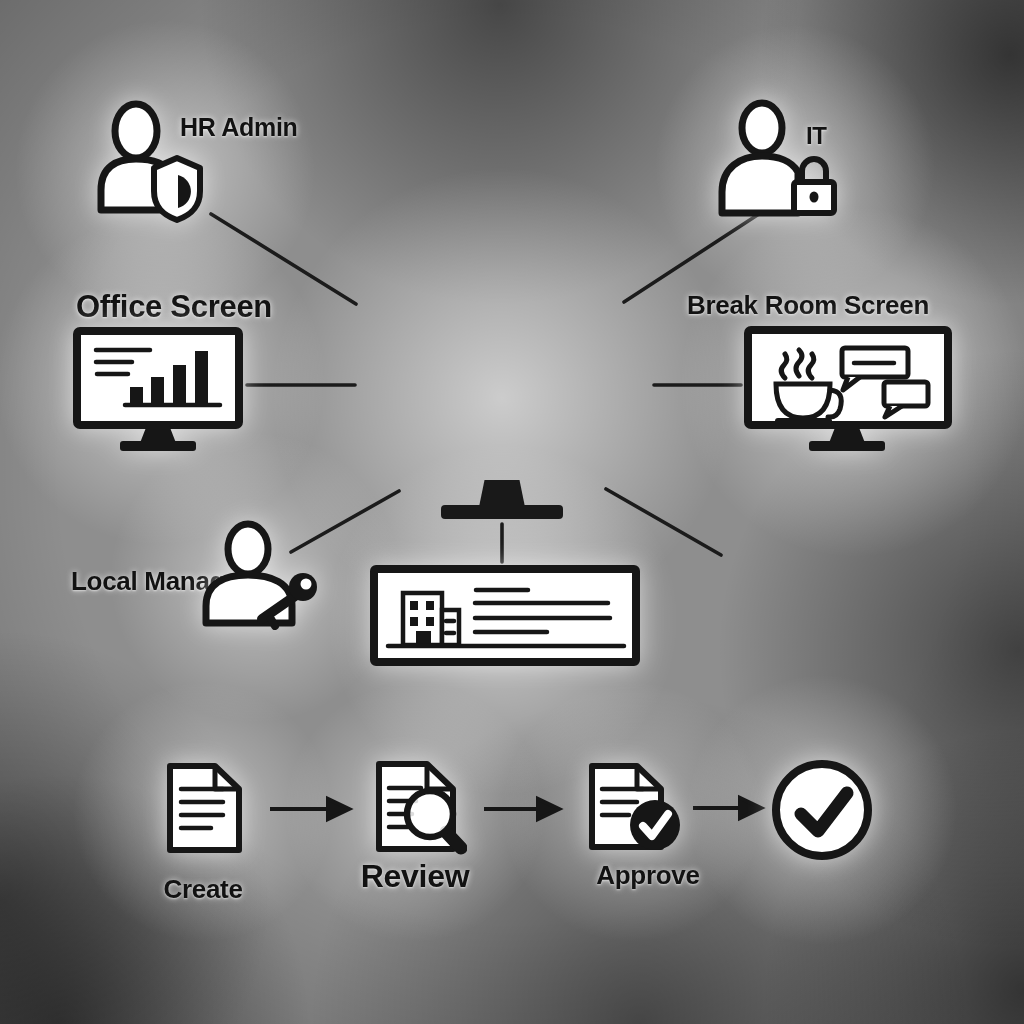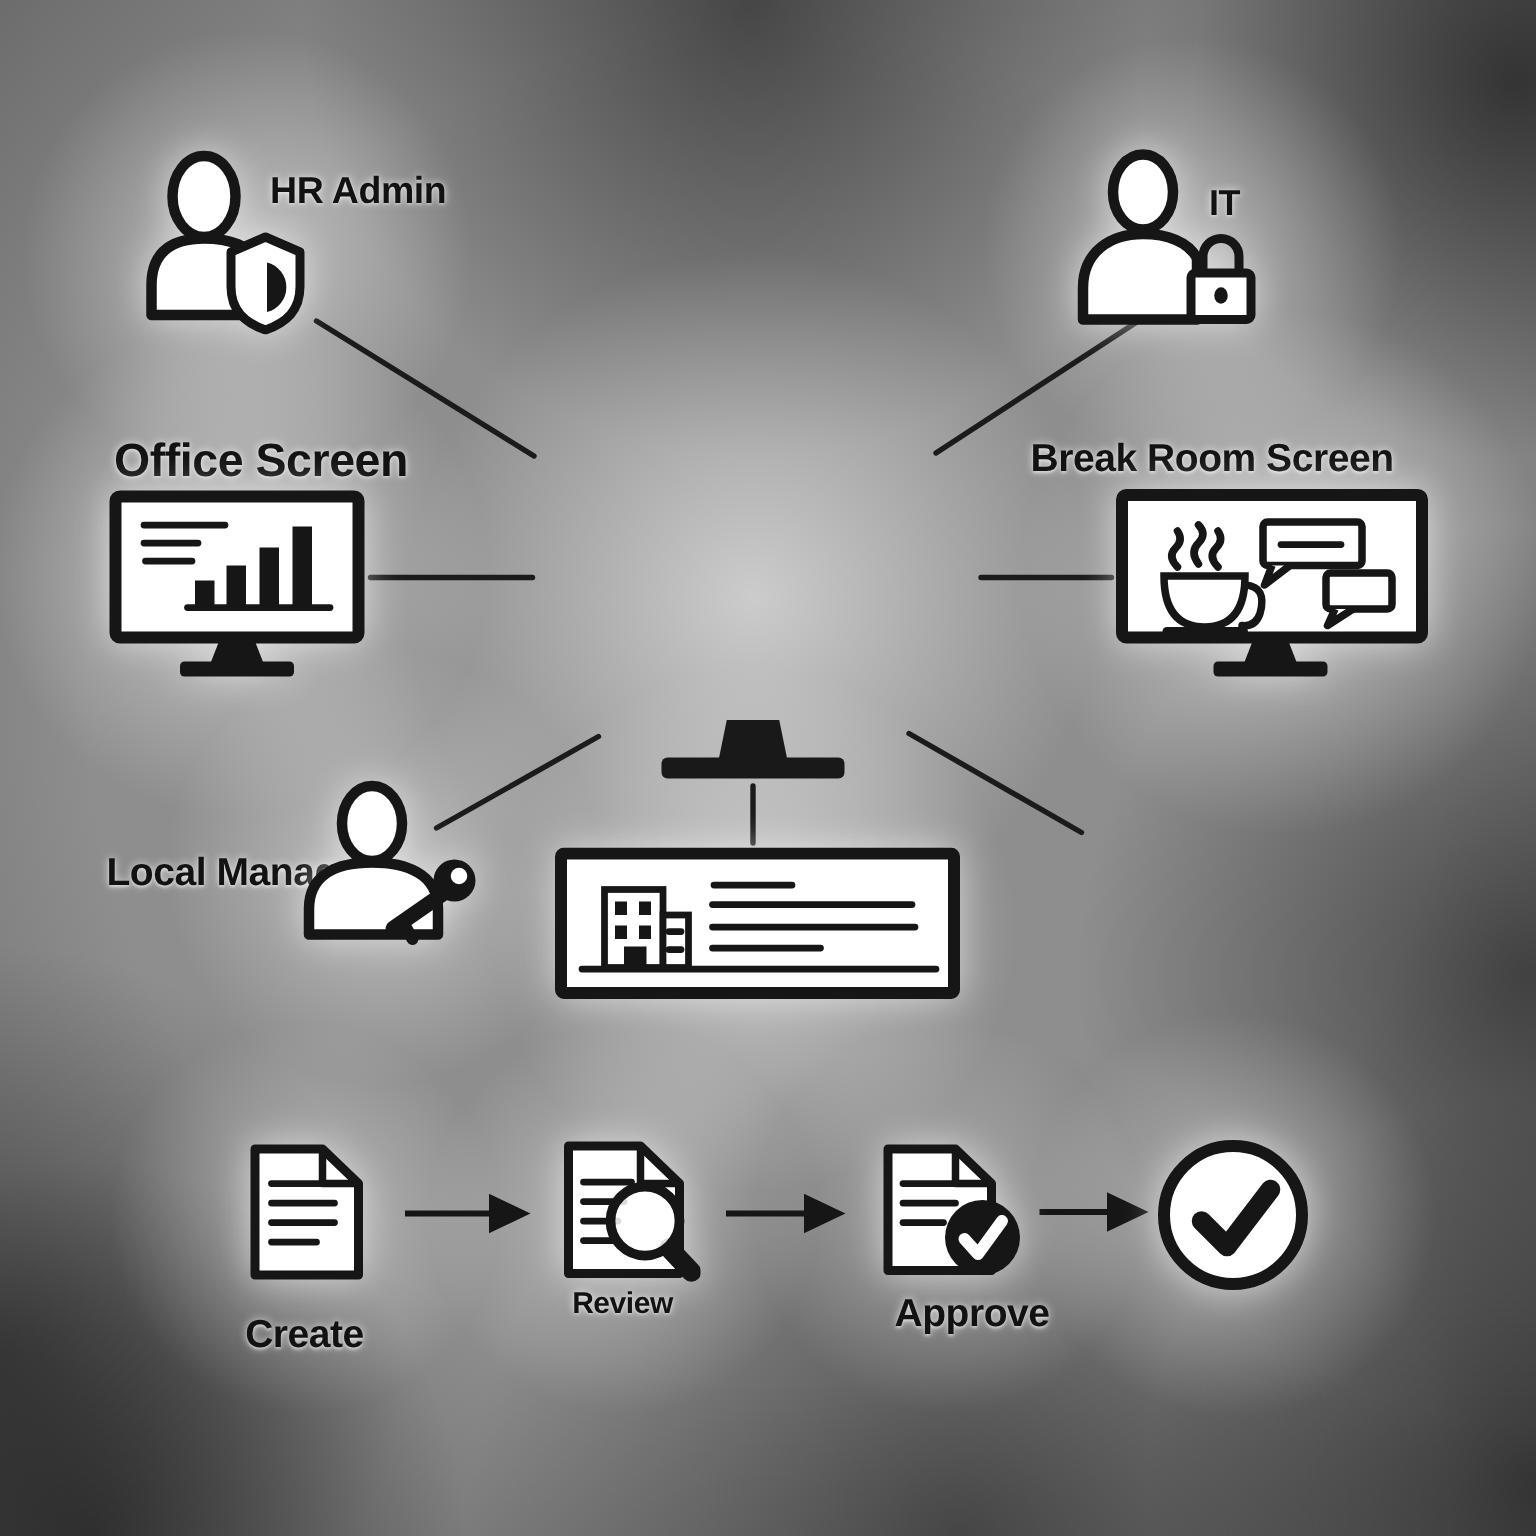--- a/index.html
+++ b/index.html
@@ -188,21 +188,21 @@
     <path d="M55 4 V29 H81" fill="none" stroke="#161616" stroke-width="5" stroke-linejoin="round"></path>
     <g stroke="#161616" stroke-width="4.5" stroke-linecap="round">
       <line x1="17" y1="28" x2="49" y2="28"></line>
       <line x1="17" y1="41" x2="44" y2="41"></line>
       <line x1="17" y1="54" x2="40" y2="54"></line>
       <line x1="17" y1="67" x2="36" y2="67"></line>
     </g>
     <line x1="74" y1="72" x2="89" y2="88" stroke="#161616" stroke-width="13" stroke-linecap="round"></line>
     <circle cx="58" cy="54" r="23" fill="#fff" fill-opacity=".85" stroke="#161616" stroke-width="6.5"></circle>
   </svg>
-  <div class="label centered" style="left:415px;top:858px;font-size:20px;">Review</div>
+  <div class="label centered" style="left:415px;top:858px;font-size:32px;">Review</div>
 
   <svg class="abs glow" style="left:585px;top:762px;" width="100" height="92" viewBox="0 0 100 92">
     <path d="M7 4 H52 L76 27 V85 H7 Z" fill="#fff" stroke="#161616" stroke-width="6" stroke-linejoin="round"></path>
     <path d="M52 4 V27 H76" fill="none" stroke="#161616" stroke-width="5" stroke-linejoin="round"></path>
     <g stroke="#161616" stroke-width="4.5" stroke-linecap="round">
       <line x1="17" y1="27" x2="58" y2="27"></line>
       <line x1="17" y1="40" x2="52" y2="40"></line>
       <line x1="17" y1="53" x2="44" y2="53"></line>
     </g>
     <circle cx="70" cy="63" r="25" fill="#161616"></circle>

